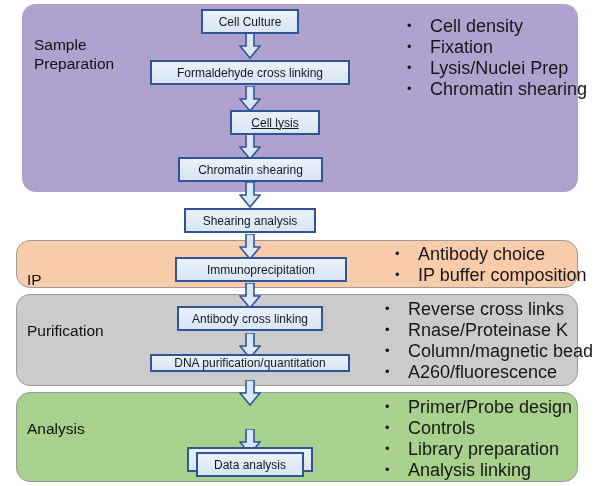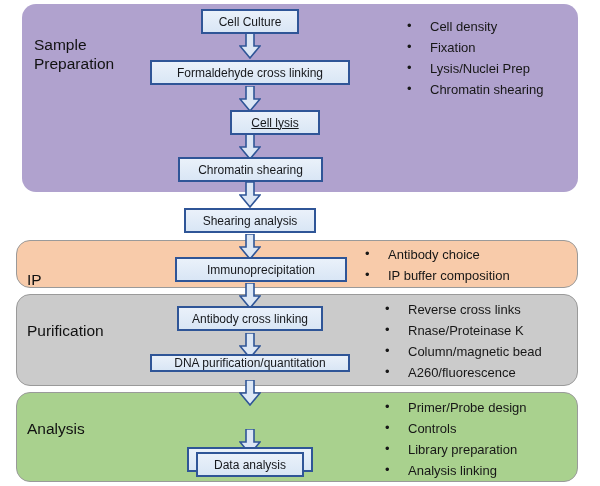--- a/index.html
+++ b/index.html
@@ -37,21 +37,21 @@
   
   .bullets {
     position: absolute;
     margin: 0;
     padding: 0;
     list-style: none;
   }
   .bullets li {
     position: relative;
     color: #171717;
-    font-size: 13px;
+    font-size: 18px;
     line-height: 21px;
     padding-left: 26px;
     white-space: nowrap;
   }
   .bullets li::before {
     content: "\2022";
     position: absolute;
     left: 3px;
     top: -1px;
     font-size: 13px;
@@ -91,21 +91,21 @@
 Preparation</div>
   <ul class="bullets" style="left:404px; top:16px;">
     <li>Cell density</li>
     <li>Fixation</li>
     <li>Lysis/Nuclei Prep</li>
     <li>Chromatin shearing</li>
   </ul>
 
   <div class="panel bordered" style="left:16px; top:240px; width:562px; height:48px; background:#f8cbaa;"></div>
   <div class="panel-label" style="left:27px; top:251px;">IP</div>
-  <ul class="bullets" style="left:362px; top:244px;">
+  <ul class="bullets" style="left:392px; top:244px;">
     <li>Antibody choice</li>
     <li>IP buffer composition</li>
   </ul>
 
   <div class="panel bordered" style="left:16px; top:294px; width:562px; height:92px; background:#cbcbcb;"></div>
   <div class="panel-label" style="left:27px; top:302px;">Purification</div>
   <ul class="bullets" style="left:382px; top:299px;">
     <li>Reverse cross links</li>
     <li>Rnase/Proteinase K</li>
     <li>Column/magnetic bead</li>

